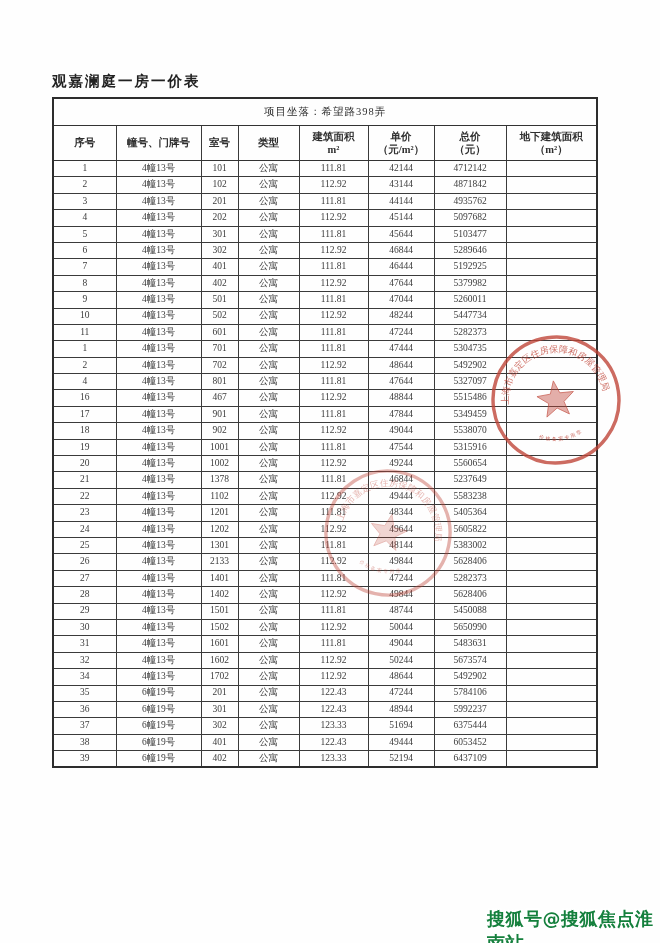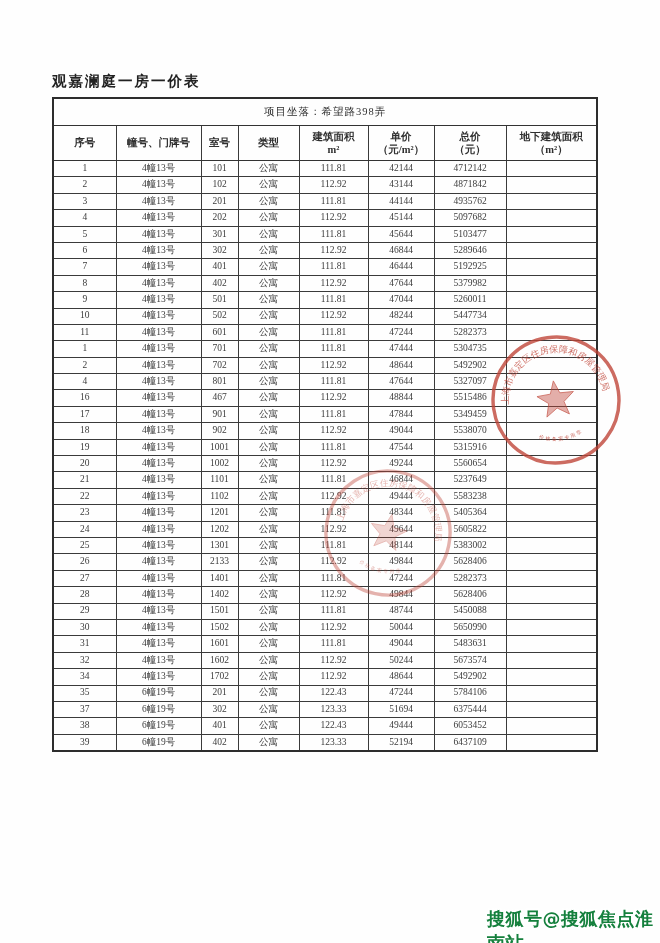--- a/index.html
+++ b/index.html
@@ -269,21 +269,21 @@
           <td>1002</td>
           <td>公寓</td>
           <td>112.92</td>
           <td>49244</td>
           <td>5560654</td>
           <td></td>
         </tr>
         <tr class="data-row">
           <td>21</td>
           <td>4幢13号</td>
-          <td>1101</td>
+          <td>1378</td>
           <td>公寓</td>
           <td>111.81</td>
           <td>46844</td>
           <td>5237649</td>
           <td></td>
         </tr>
         <tr class="data-row">
           <td>22</td>
           <td>4幢13号</td>
           <td>1102</td>
@@ -404,20 +404,30 @@
           <td></td>
         </tr>
         <tr class="data-row">
           <td>35</td>
           <td>6幢19号</td>
           <td>201</td>
           <td>公寓</td>
           <td>122.43</td>
           <td>47244</td>
           <td>5784106</td>
+          <td></td>
+        </tr>
+        <tr class="data-row">
+          <td>36</td>
+          <td>6幢19号</td>
+          <td>301</td>
+          <td>公寓</td>
+          <td>122.43</td>
+          <td>48944</td>
+          <td>5992237</td>
           <td></td>
         </tr>
         <tr class="data-row">
           <td>37</td>
           <td>6幢19号</td>
           <td>302</td>
           <td>公寓</td>
           <td>123.33</td>
           <td>51694</td>
           <td>6375444</td>

